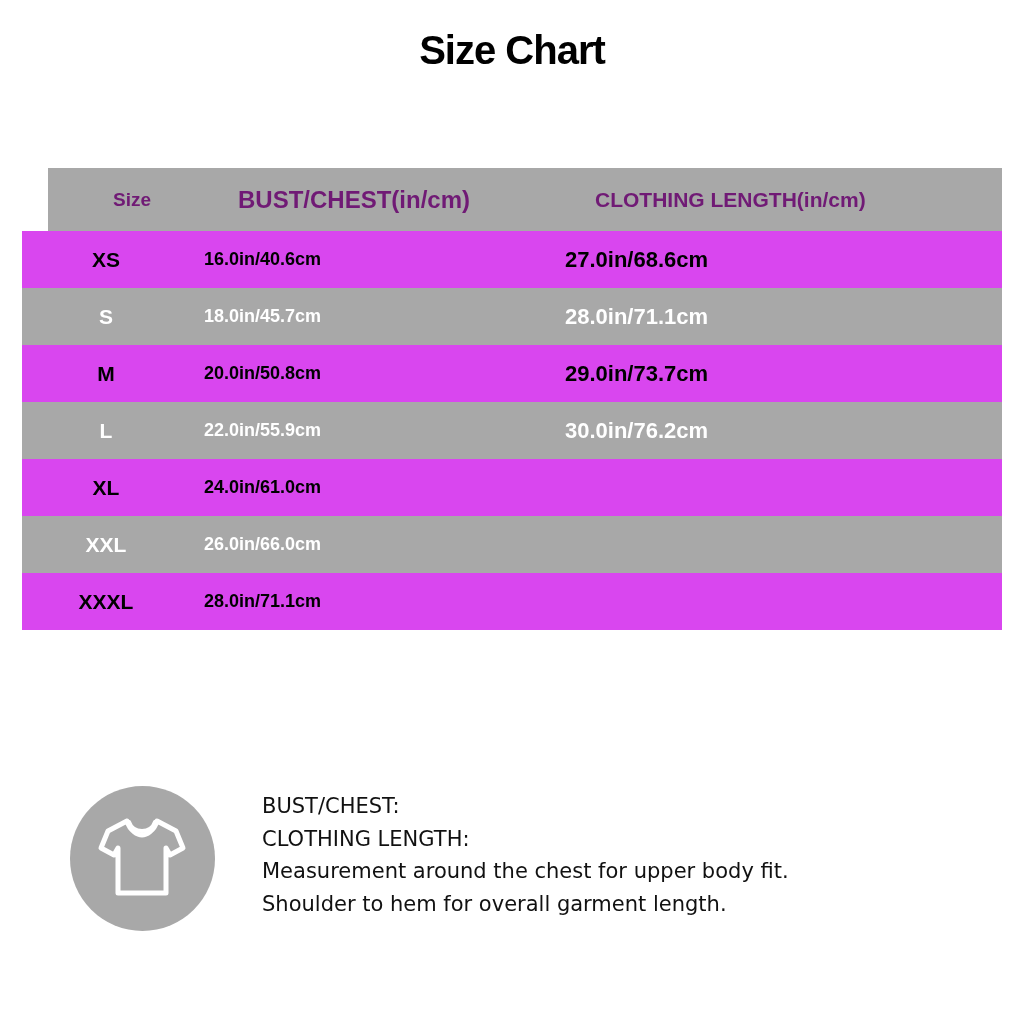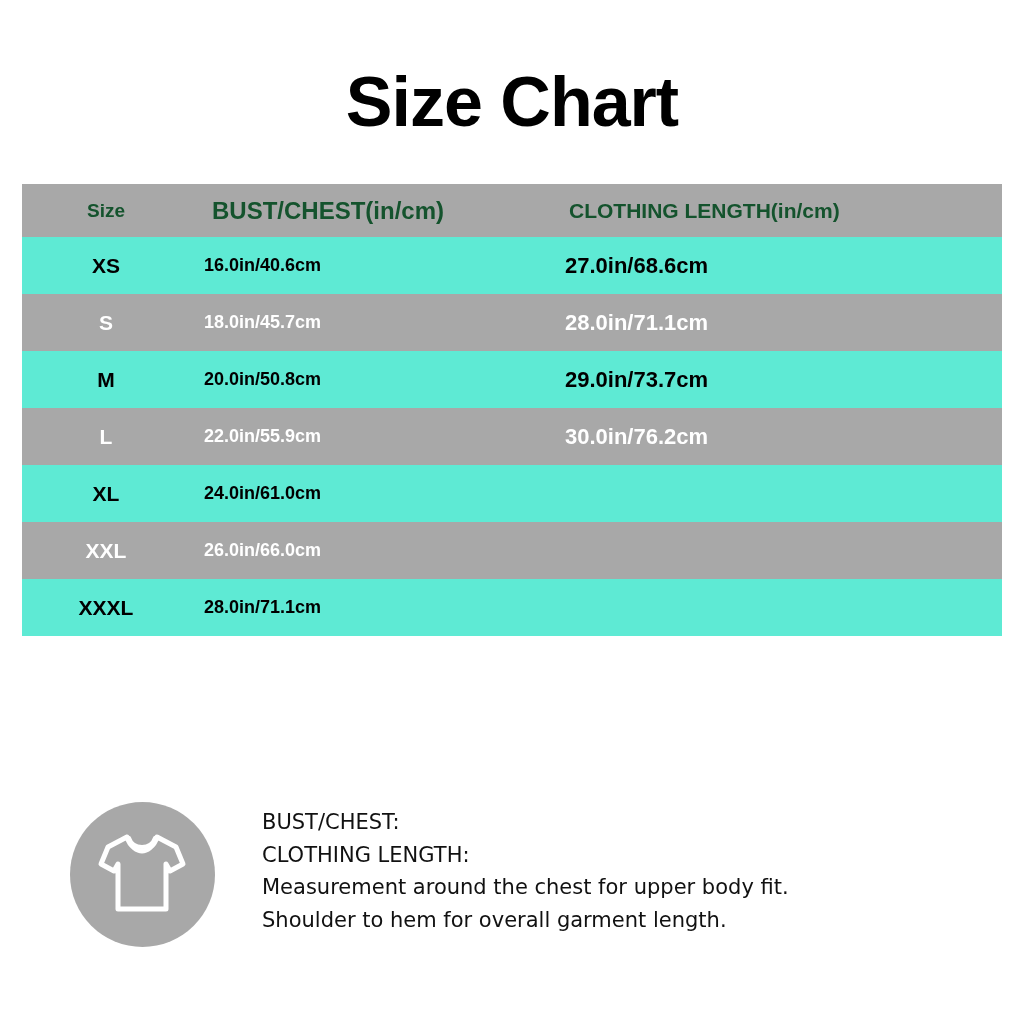--- a/index.html
+++ b/index.html
@@ -16,52 +16,53 @@
     position: relative;
   }
   .page {
     width: 1024px;
     height: 1024px;
     position: relative;
     box-sizing: border-box;
   }
   .title {
     text-align: center;
-    font-size: 70px;
+    font-size: 40px;
     font-weight: bold;
     letter-spacing: -1px;
-    margin: 16px;
-    padding-top: 48px;
+    margin: 0;
+    padding-top: 28px;
     line-height: 1.1;
     color: #000000;
   }
   .table {
     position: absolute;
     left: 22px;
     top: 168px;
     width: 980px;
   }
   .row {
     display: flex;
     align-items: center;
     height: 57px;
     box-sizing: border-box;
   }
   .row.shaded {
     background: #a8a8a8;
     color: #ffffff;
   }
   .row.plain {
-    background: #5eead4;
+    background: #d946ef;
     color: #000000;
   }
   .row.header {
     background: #a8a8a8;
-    color: #14532d;
-    height: 53px;
+    color: #701a75;
+    height: 63px;
+    margin-left: 26px;
   }
   .c-size {
     width: 168px;
     text-align: center;
     font-size: 21px;
     font-weight: bold;
   }
   .row.header .c-size {
     font-size: 19px;
   }

